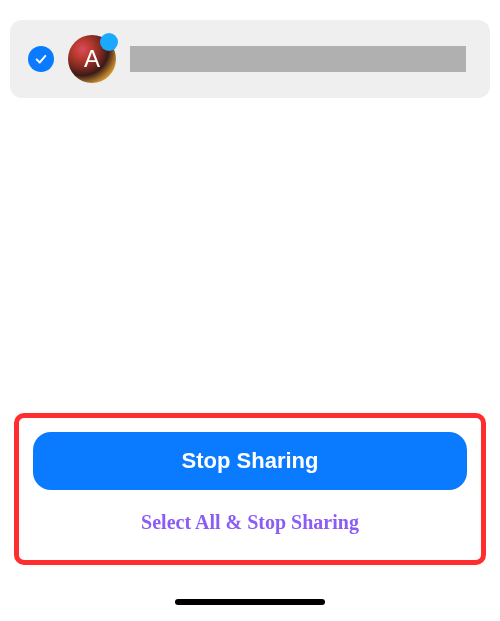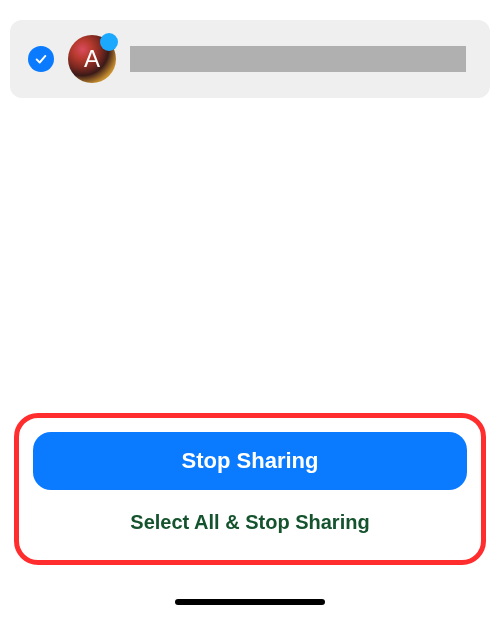--- a/index.html
+++ b/index.html
@@ -69,21 +69,21 @@
       height: 26px;
       background: #b0b0b0;
       margin-right: 6px;
     }
     .bottom-panel {
       position: absolute;
       left: 14px;
       right: 14px;
       bottom: 56px;
       border: 5px solid #ff2d2d;
-      border-radius: 24px;
+      border-radius: 10px;
       padding: 14px 14px 10px 14px;
       background: #ffffff;
     }
     .primary-btn {
       width: 100%;
       background: #0a7aff;
       border: none;
       border-radius: 18px;
       height: 58px;
       color: #ffffff;
@@ -92,28 +92,29 @@
       cursor: pointer;
       display: flex;
       align-items: center;
       justify-content: center;
     }
     .secondary-btn {
       width: 100%;
       background: transparent;
       border: none;
       height: 56px;
-      color: #14532d;
+      color: #8b5cf6;
       font-size: 20px;
       font-weight: 700;
       cursor: pointer;
       display: flex;
       align-items: center;
       justify-content: center;
       margin-top: 4px;
+      font-family: Liberation Serif, serif;
     }
     .home-indicator {
       position: absolute;
       bottom: 16px;
       left: 50%;
       transform: translateX(-50%);
       width: 150px;
       height: 6px;
       background: #000000;
       border-radius: 3px;

